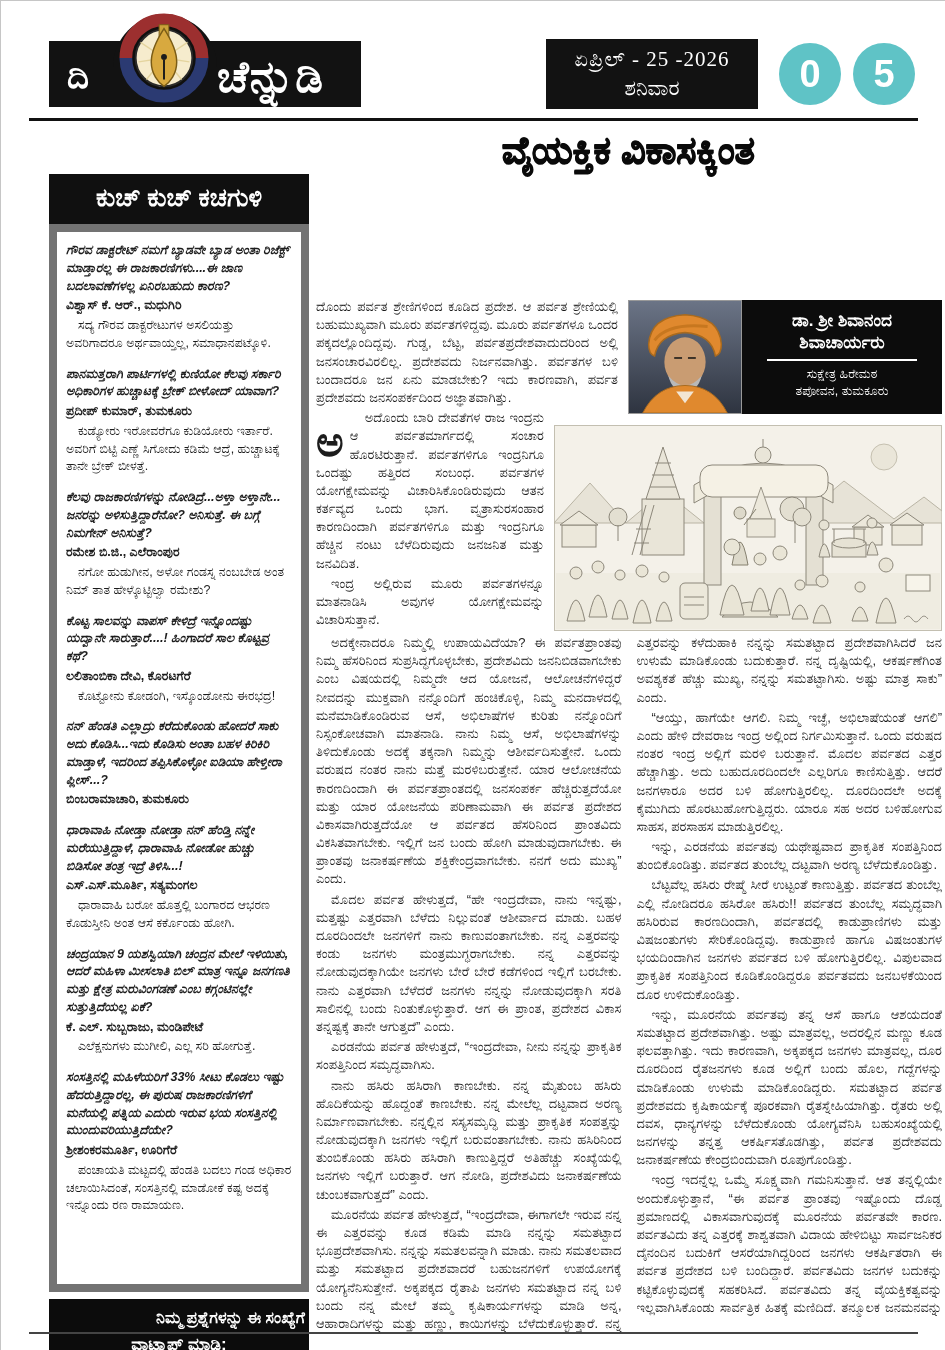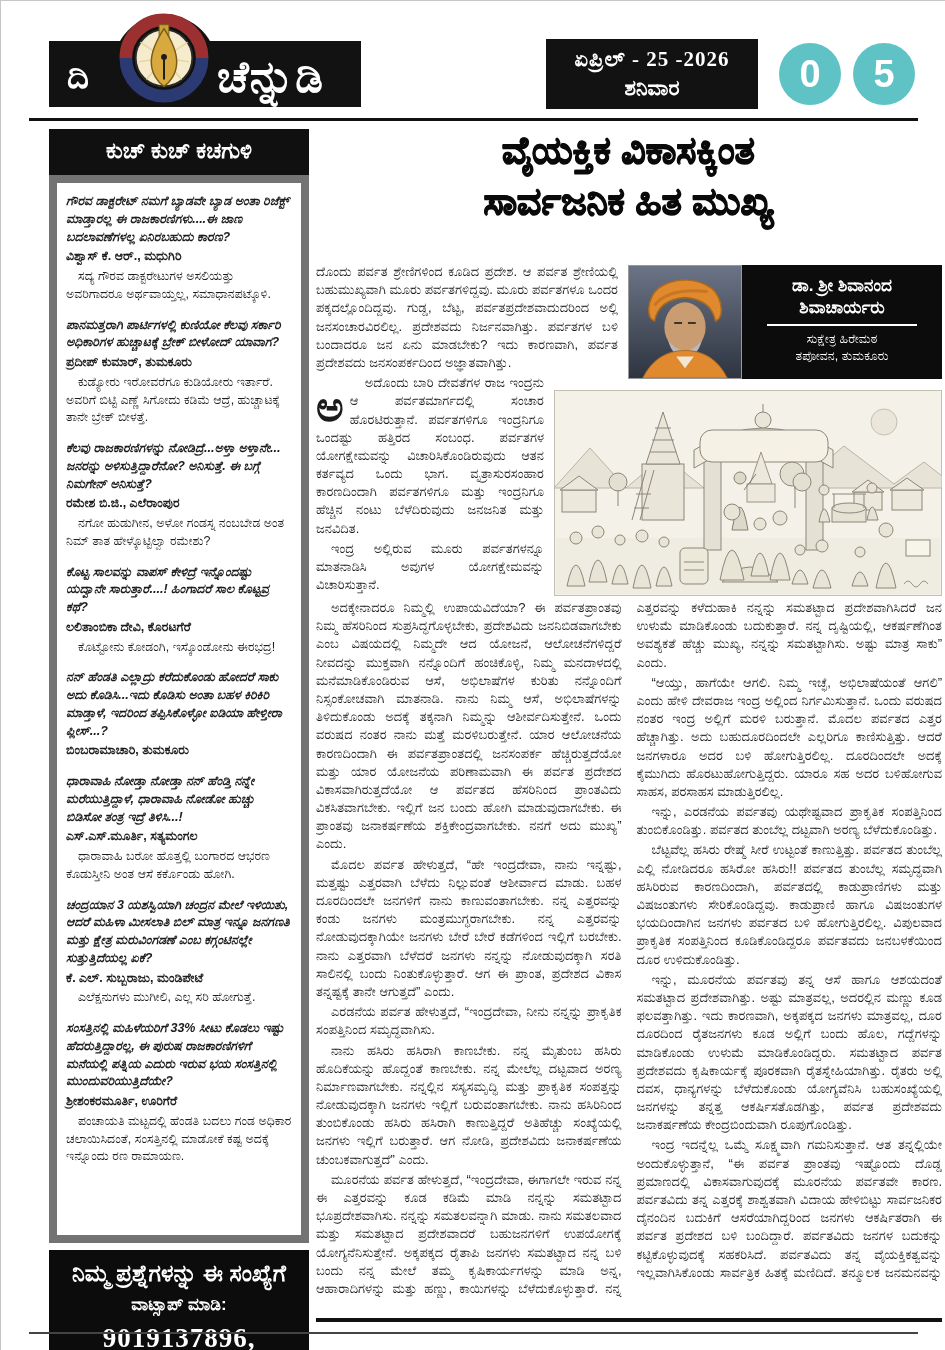--- a/index.html
+++ b/index.html
@@ -7,49 +7,49 @@
         font-family:"Liberation Sans","DejaVu Sans",sans-serif;color:#1c1c1c;overflow:hidden;}
 
   
   .masthead-banner{position:absolute;left:48px;top:40px;width:312px;height:66px;background:#121212;}
   .masthead-arch{position:absolute;left:112px;top:14px;width:104px;height:92px;background:#121212;
                  border-radius:52px 52px 0 0;}
   .masthead-logo{position:absolute;left:118px;top:12px;width:90px;height:90px;}
   .masthead-prefix{position:absolute;left:66px;top:56px;color:#fff;font-size:34px;font-weight:bold;}
   .masthead-title{position:absolute;left:216px;top:51px;color:#fff;font-size:44px;font-weight:bold;letter-spacing:1px;}
   .date-box{position:absolute;left:545px;top:38px;width:212px;height:70px;background:#121212;color:#fff;
-            text-align:center;font-family:"Liberation Serif",serif;font-weight:bold;padding-top:8px;box-sizing:border-box;}
+            text-align:center;font-family:"Liberation Serif",serif;font-weight:normal;padding-top:8px;box-sizing:border-box;}
   .date-box .d1{font-size:21px;letter-spacing:1px;}
   .date-box .d2{font-size:21px;margin-top:4px;}
   .page-circle{position:absolute;top:42px;width:62px;height:62px;border-radius:50%;
                color:#fff;font-size:38px;font-weight:bold;text-align:center;line-height:62px;}
   .pc0{left:778px;} .pc1{left:852px;}
   .header-rule{position:absolute;left:28px;top:117px;width:889px;height:3px;background:#111;}
 
   
   .left-col{position:absolute;left:48px;top:128px;width:260px;}
-  .left-title{background:#101010;color:#fff;text-align:center;font-size:22px;font-weight:bold;
-              padding:9px 0 11px 0;}
+  .left-title{background:#101010;color:#fff;text-align:center;font-size:25px;font-weight:bold;
+              padding:9px 0 11px 0;margin-top:45px;}
   .left-byline{text-align:right;font-size:20px;font-weight:bold;padding:10px 6px 8px 0;}
   .qa-box{border:8px solid #737373;padding:10px 9px;height:1068px;overflow:hidden;box-sizing:border-box;}
   .qa{margin-bottom:13px;font-size:12.5px;line-height:1.42;}
   .qa .q{margin:0;font-weight:bold;font-style:italic;}
   .qa .by{margin:2px 0 0 0;text-align:left;font-weight:bold;}
   .qa .a{margin:2px 0 0 0;text-indent:12px;}
   .whatsapp-box{margin-top:7px;background:#0c0c0c;color:#fff;text-align:center;padding:10px 4px 12px 4px;}
-  .whatsapp-box .w1{font-size:23px;font-weight:bold;}
+  .whatsapp-box .w1{font-size:16px;font-weight:bold;text-align:right;}
   .whatsapp-box .w2{font-size:17px;font-weight:bold;margin-top:8px;}
   .whatsapp-box .wn{font-size:27px;font-weight:bold;font-family:"Liberation Serif",serif;margin-top:8px;letter-spacing:1px;}
 
   
   .headline{position:absolute;left:312px;top:124px;width:630px;text-align:center;
             font-weight:bold;font-size:38px;line-height:1.35;color:#0a0a0a;
             text-shadow:1px 0 0 #0a0a0a, 0 1px 0 #0a0a0a;}
   .article{position:absolute;left:315px;top:262px;width:626px;font-size:13px;line-height:1.40;text-align:justify;}
-  .topband{height:336px;overflow:hidden;}
+  .topband{height:336px;overflow:hidden;margin-top:35px;}
   .author-block{float:right;width:314px;margin:2px 0 6px 10px;display:flex;}
   .author-photo{width:114px;height:114px;border:1px solid #999;box-sizing:border-box;flex:none;}
   .author-caption{width:200px;height:114px;background:#0c0c0c;color:#fff;text-align:center;
                   box-sizing:border-box;padding-top:10px;flex:none;}
   .author-caption .n{font-size:17px;font-weight:bold;line-height:1.3;}
   .author-caption .sep{width:150px;height:2px;background:#fff;margin:5px auto;}
   .author-caption .o{font-size:12.5px;line-height:1.35;}
   .illus{float:right;clear:right;width:388px;height:208px;margin:4px 0 6px 10px;}
   .dropcap{float:left;font-size:42px;line-height:0.85;font-weight:bold;padding:4px 6px 0 0;}
   .article p{margin:0 0 2px 0;}
@@ -133,42 +133,41 @@
           <p class="by">ಬಿಂಬರಾಮಾಚಾರಿ, ತುಮಕೂರು</p>
         </div>
 
         <div class="qa">
           <p class="q">ಧಾರಾವಾಹಿ ನೋಡ್ತಾ ನೋಡ್ತಾ ನನ್ ಹೆಂಡ್ತಿ ನನ್ನೇ ಮರೆಯುತ್ತಿದ್ದಾಳೆ, ಧಾರಾವಾಹಿ ನೋಡೋ ಹುಚ್ಚು ಬಿಡಿಸೋ ತಂತ್ರ ಇದ್ರೆ ತಿಳಿಸಿ...!</p>
           <p class="by">ಎಸ್.ಎಸ್.ಮೂರ್ತಿ, ಸತ್ಯಮಂಗಲ</p>
           <p class="a">ಧಾರಾವಾಹಿ ಬರೋ ಹೊತ್ತಲ್ಲಿ ಬಂಗಾರದ ಆಭರಣ ಕೊಡುಸ್ತೀನಿ ಅಂತ ಆಸೆ ಕರ್ಕೊಂಡು ಹೋಗಿ.</p>
         </div>
 
         <div class="qa">
-          <p class="q">ಚಂದ್ರಯಾನ 3 ಯಶಸ್ವಿಯಾಗಿ ಚಂದ್ರನ ಮೇಲೆ ಇಳಿಯಿತು, ಆದರೆ ಮಹಿಳಾ ಮೀಸಲಾತಿ ಬಿಲ್ ಮಾತ್ರ ಇನ್ನೂ ಜನಗಣತಿ ಮತ್ತು ಕ್ಷೇತ್ರ ಮರುವಿಂಗಡಣೆ ಎಂಬ ಕಗ್ಗಂಟಿನಲ್ಲೇ ಸುತ್ತುತ್ತಿದೆಯಲ್ಲ ಏಕೆ?</p>
+          <p class="q">ಚಂದ್ರಯಾನ 9 ಯಶಸ್ವಿಯಾಗಿ ಚಂದ್ರನ ಮೇಲೆ ಇಳಿಯಿತು, ಆದರೆ ಮಹಿಳಾ ಮೀಸಲಾತಿ ಬಿಲ್ ಮಾತ್ರ ಇನ್ನೂ ಜನಗಣತಿ ಮತ್ತು ಕ್ಷೇತ್ರ ಮರುವಿಂಗಡಣೆ ಎಂಬ ಕಗ್ಗಂಟಿನಲ್ಲೇ ಸುತ್ತುತ್ತಿದೆಯಲ್ಲ ಏಕೆ?</p>
           <p class="by">ಕೆ. ಎಲ್. ಸುಬ್ಬರಾಜು, ಮಂಡಿಪೇಟೆ</p>
           <p class="a">ಎಲೆಕ್ಷನುಗಳು ಮುಗೀಲಿ, ಎಲ್ಲ ಸರಿ ಹೋಗುತ್ತೆ.</p>
         </div>
 
         <div class="qa">
           <p class="q">ಸಂಸತ್ತಿನಲ್ಲಿ ಮಹಿಳೆಯರಿಗೆ 33% ಸೀಟು ಕೊಡಲು ಇಷ್ಟು ಹೆದರುತ್ತಿದ್ದಾರಲ್ಲ, ಈ ಪುರುಷ ರಾಜಕಾರಣಿಗಳಿಗೆ ಮನೆಯಲ್ಲಿ ಪತ್ನಿಯ ಎದುರು ಇರುವ ಭಯ ಸಂಸತ್ತಿನಲ್ಲಿ ಮುಂದುವರಿಯುತ್ತಿದೆಯೇ?</p>
           <p class="by">ಶ್ರೀಶಂಕರಮೂರ್ತಿ, ಊರಿಗೆರೆ</p>
           <p class="a">ಪಂಚಾಯತಿ ಮಟ್ಟದಲ್ಲಿ ಹೆಂಡತಿ ಬದಲು ಗಂಡ ಅಧಿಕಾರ ಚಲಾಯಿಸಿದಂತೆ, ಸಂಸತ್ತಿನಲ್ಲಿ ಮಾಡೋಕೆ ಕಷ್ಟ ಅದಕ್ಕೆ ಇನ್ನೊಂದು ರಣ ರಾಮಾಯಣ.</p>
         </div>
 
       </div>
     <div class="whatsapp-box">
       <div class="w1">ನಿಮ್ಮ ಪ್ರಶ್ನೆಗಳನ್ನು ಈ ಸಂಖ್ಯೆಗೆ</div>
       <div class="w2">ವಾಟ್ಸಾಪ್ ಮಾಡಿ:</div>
       <div class="wn">9019137896, 7899942296</div>
     </div>
   </div>
 
   <div class="headline">
     <div>ವೈಯಕ್ತಿಕ ವಿಕಾಸಕ್ಕಿಂತ</div>
-    <div>ಸಾರ್ವಜನಿಕ ಹಿತ ಮುಖ್ಯ</div>
   </div>
 
   <div class="article">
     <div class="topband">
 
       <div class="author-block">
         <svg class="author-photo" viewBox="0 0 114 114">
           <defs>
             <linearGradient id="bgG" x1="0" y1="0" x2="0" y2="1">
               <stop offset="0" stop-color="#6b7486"></stop>

